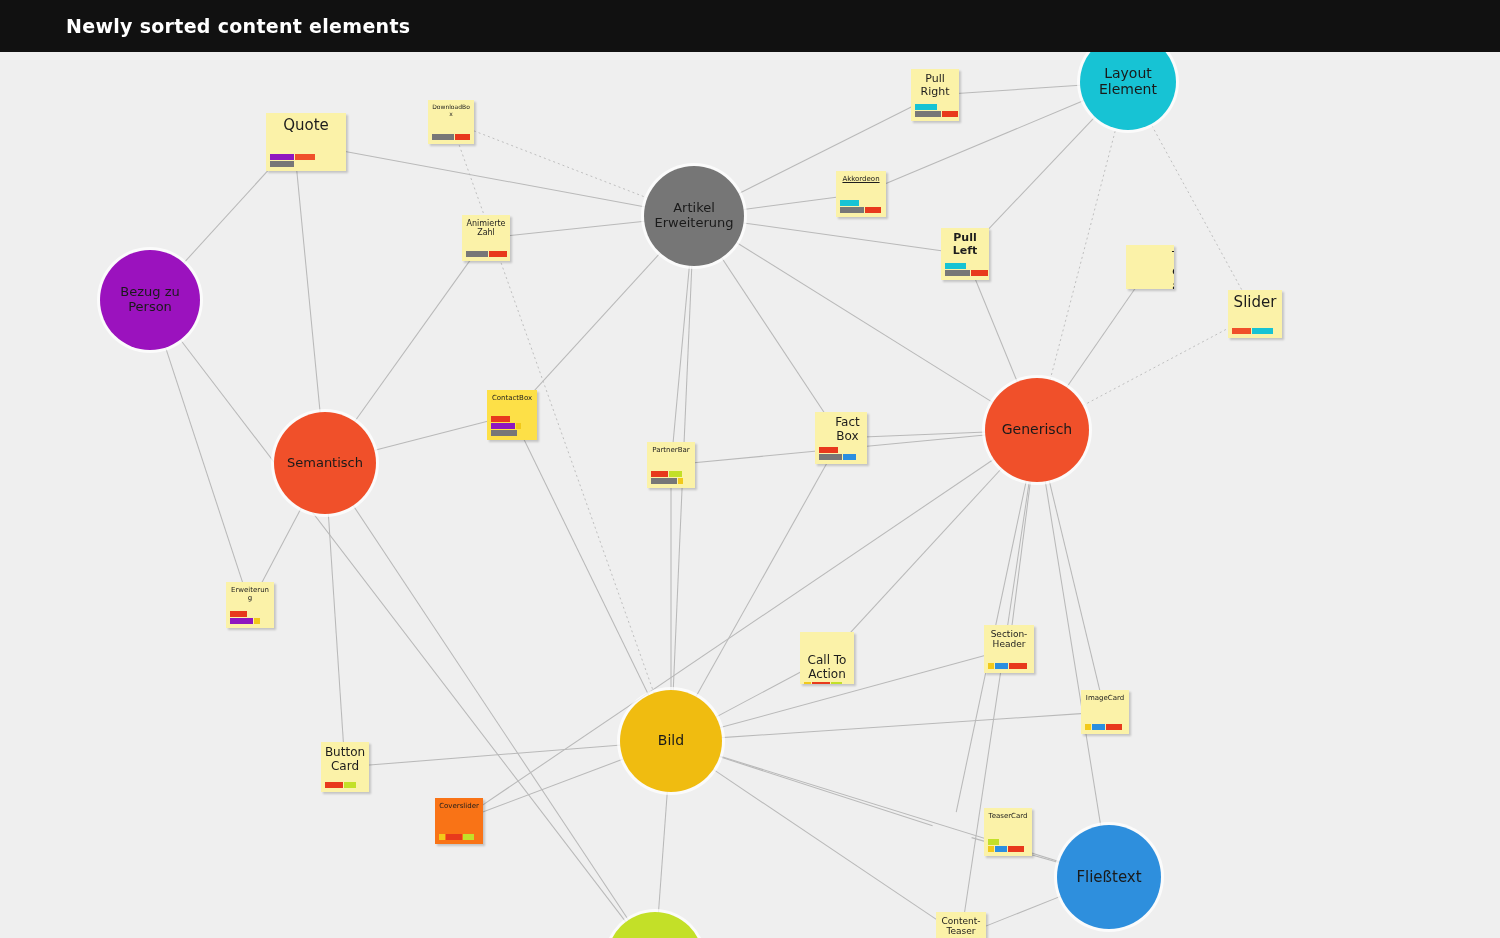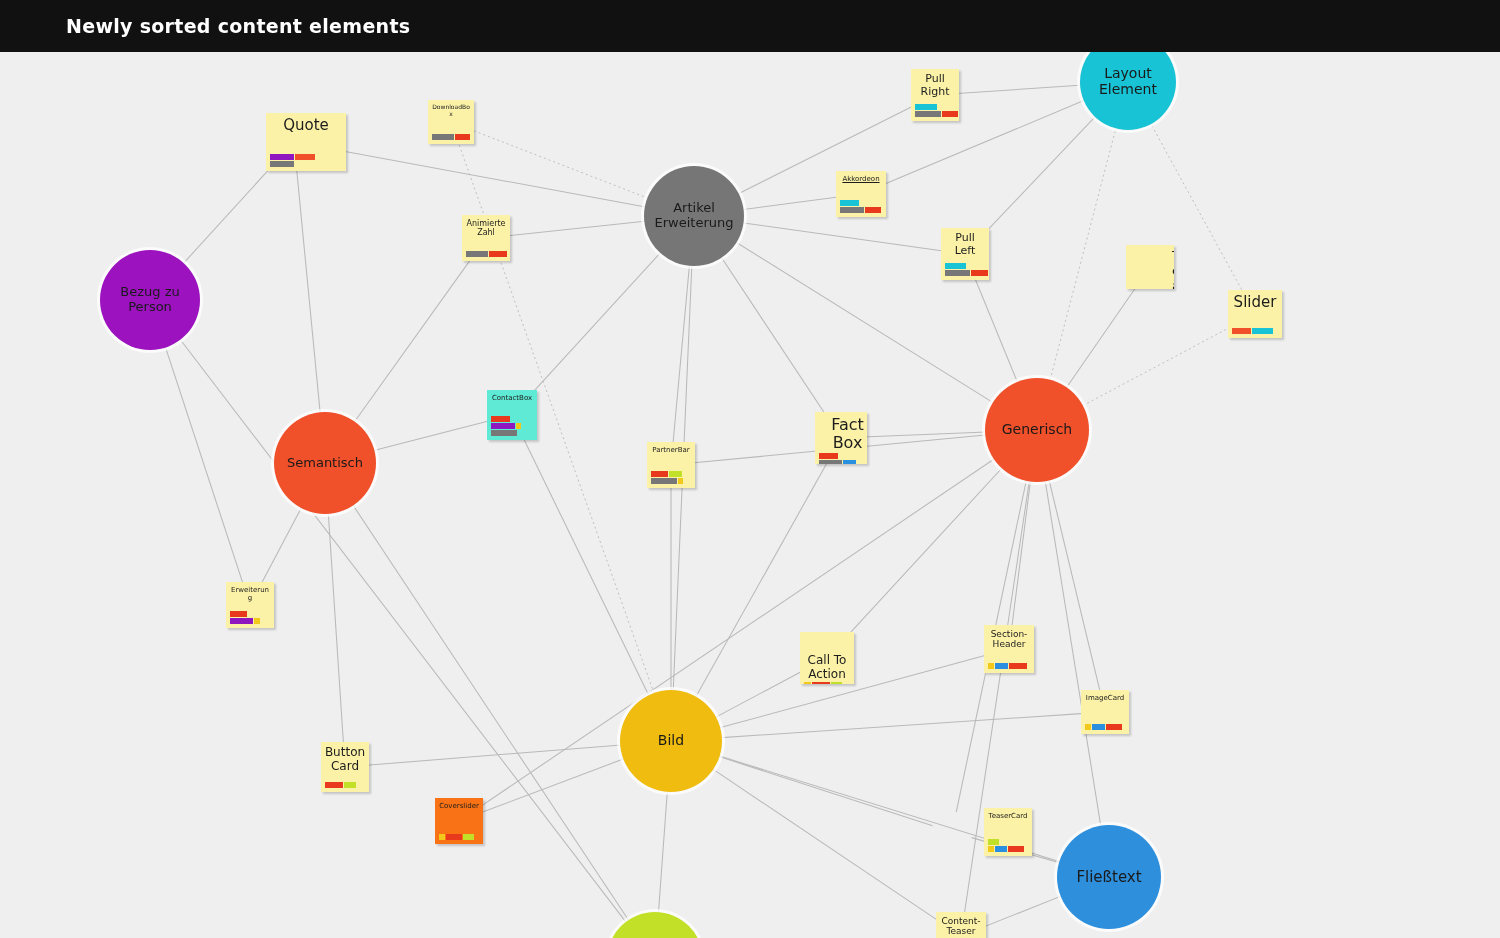--- a/index.html
+++ b/index.html
@@ -244,21 +244,21 @@
         </div>
         <div class="sticky" style="left: 462px; top: 163px; width: 48px; height: 46px; background: rgb(251, 242, 168);">
           <div class="sticky-label" style="font-size: 8px;">Animierte Zahl</div>
           <div class="sticky-bars">
             <div class="bar-row">
               <span class="bar-seg" style="width: 22px; background: rgb(119, 119, 119);"></span>
               <span class="bar-seg" style="width: 18px; background: rgb(232, 57, 28);"></span>
             </div>
           </div>
         </div>
-        <div class="sticky" style="left: 941px; top: 176px; width: 48px; height: 52px; background: rgb(251, 242, 168);">
+        <div class="sticky" style="left: 941px; top: 176px; width: 48px; height: 52px; background: rgb(251, 242, 168); font-weight: bold;">
           <div class="sticky-label" style="font-size: 11px;">Pull Left</div>
           <div class="sticky-bars">
             <div class="bar-row">
               <span class="bar-seg" style="width: 21px; background: rgb(23, 195, 212);"></span>
             </div>
             <div class="bar-row">
               <span class="bar-seg" style="width: 25px; background: rgb(119, 119, 119);"></span>
               <span class="bar-seg" style="width: 17px; background: rgb(232, 57, 28);"></span>
             </div>
           </div>
@@ -274,37 +274,37 @@
         </div>
         <div class="sticky" style="left: 1228px; top: 238px; width: 54px; height: 48px; background: rgb(251, 242, 168);">
           <div class="sticky-label" style="font-size: 15px;">Slider</div>
           <div class="sticky-bars">
             <div class="bar-row">
               <span class="bar-seg" style="width: 19px; background: rgb(240, 80, 42);"></span>
               <span class="bar-seg" style="width: 21px; background: rgb(23, 195, 212);"></span>
             </div>
           </div>
         </div>
-        <div class="sticky" style="left: 487px; top: 338px; width: 50px; height: 50px; background: #5eead4;">
+        <div class="sticky" style="left: 487px; top: 338px; width: 50px; height: 50px; background: #fde047;">
           <div class="sticky-label" style="font-size: 7px;">ContactBox</div>
           <div class="sticky-bars">
             <div class="bar-row">
               <span class="bar-seg" style="width: 19px; background: rgb(232, 57, 28);"></span>
             </div>
             <div class="bar-row">
               <span class="bar-seg" style="width: 24px; background: rgb(142, 23, 192);"></span>
               <span class="bar-seg" style="width: 5px; background: rgb(242, 201, 26);"></span>
             </div>
             <div class="bar-row">
               <span class="bar-seg" style="width: 26px; background: rgb(119, 119, 119);"></span>
             </div>
           </div>
         </div>
         <div class="sticky" style="left: 815px; top: 360px; width: 52px; height: 52px; background: rgb(251, 242, 168);">
-          <div class="sticky-label" style="font-size: 16px; padding-left: 16px;">Fact Box</div>
+          <div class="sticky-label" style="font-size: 12px; padding-left: 16px;">Fact Box</div>
           <div class="sticky-bars">
             <div class="bar-row">
               <span class="bar-seg" style="width: 19px; background: rgb(232, 57, 28);"></span>
             </div>
             <div class="bar-row">
               <span class="bar-seg" style="width: 23px; background: rgb(119, 119, 119);"></span>
               <span class="bar-seg" style="width: 13px; background: rgb(43, 143, 224);"></span>
             </div>
           </div>
         </div>

